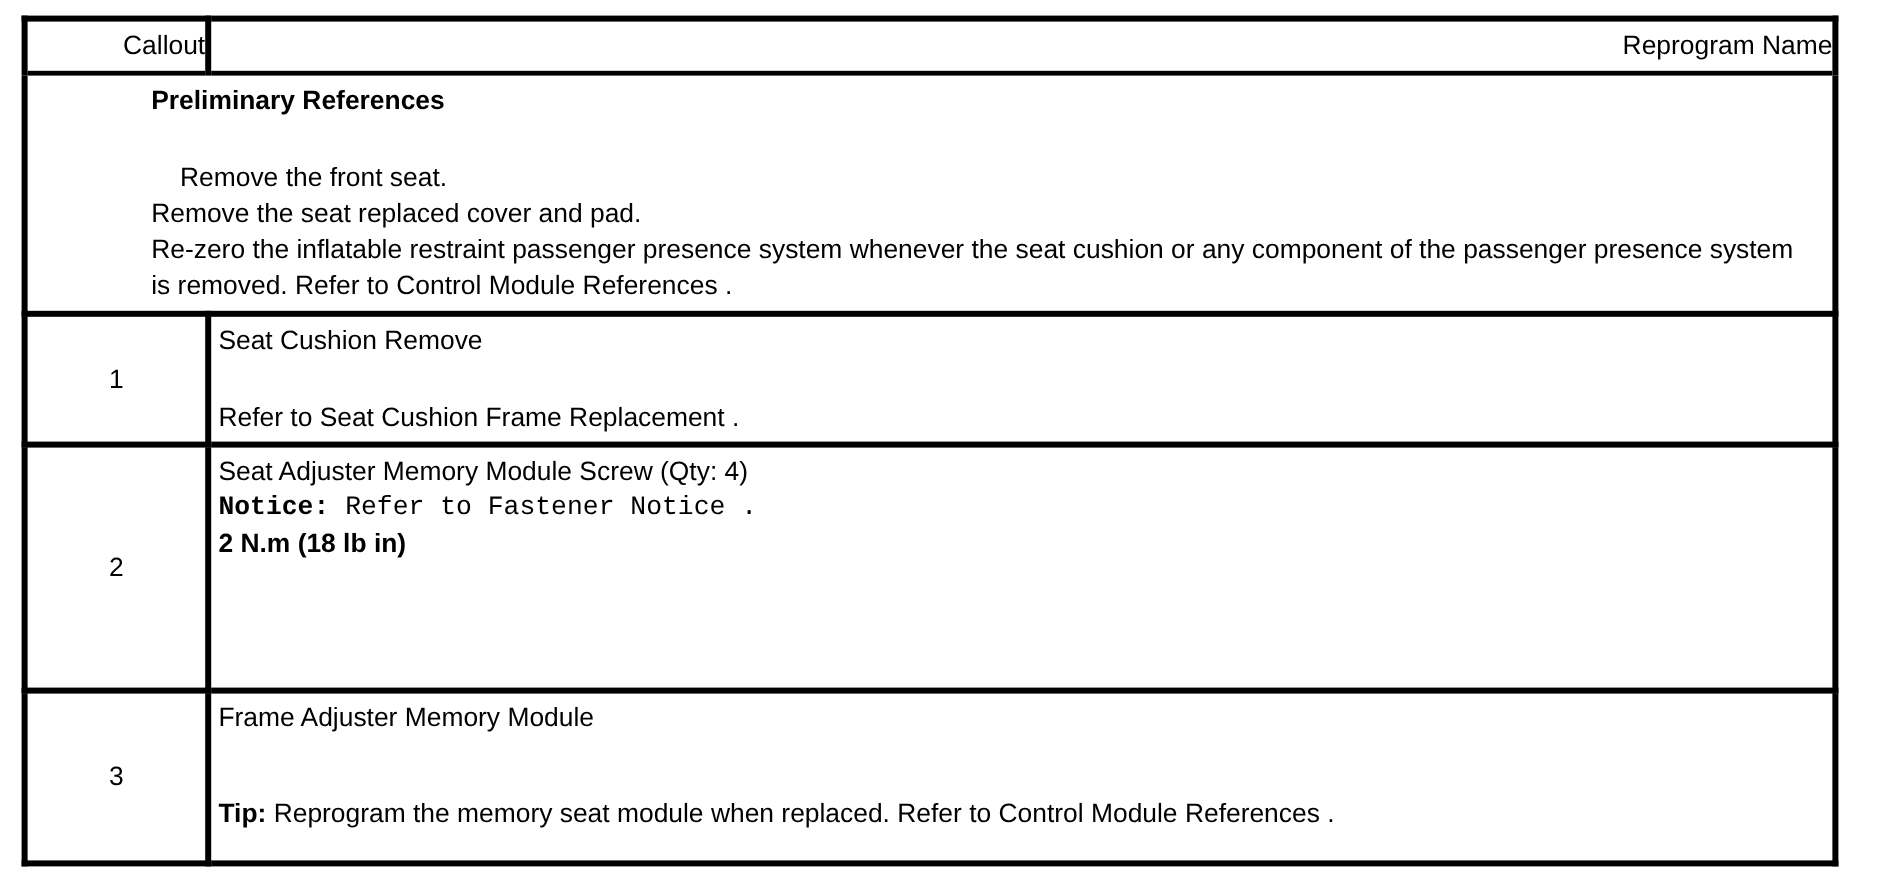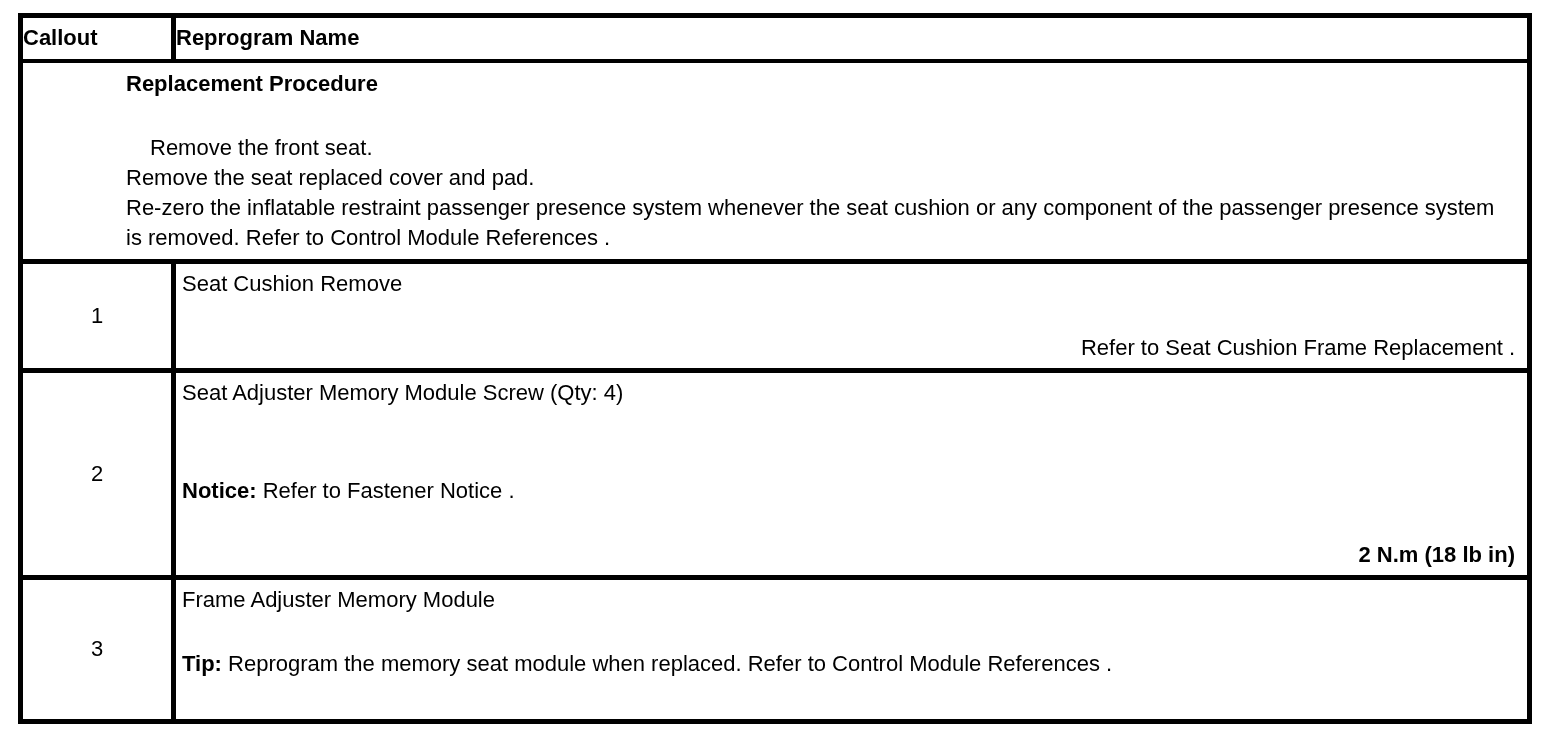--- a/index.html
+++ b/index.html
@@ -27,22 +27,22 @@
   th, td {
     border: 5px solid #000000;
     padding: 0;
     vertical-align: top;
     font-size: 22px;
   }
   tr.header-row { height: 45px; }
   tr.header-row th {
     border-bottom-width: 4px;
     vertical-align: middle;
-    text-align: left;
-    font-weight: bold;
+    text-align: right;
+    font-weight: normal;
   }
   tr.prelim-row { height: 194px; }
   td.prelim-cell {
     border-top-width: 4px;
     padding: 6px 12px 6px 103px;
   }
   td.callout-cell {
     text-align: center;
     vertical-align: middle;
   }
@@ -64,48 +64,48 @@
     <col class="callout-col">
     <col>
   </colgroup>
   <tbody id="table-body">
     <tr class="header-row">
       <th>Callout</th>
       <th>Reprogram Name</th>
     </tr>
     <tr class="prelim-row">
       <td class="prelim-cell" colspan="2">
-        <div class="line bold">Replacement Procedure</div>
+        <div class="line bold">Preliminary References</div>
         <div class="line gap1">Remove the front seat.</div>
         <div class="line">Remove the seat replaced cover and pad.</div>
         <div class="line">Re-zero the inflatable restraint passenger presence system whenever the seat cushion or any component of the passenger presence system is removed. Refer to Control Module References .</div>
       </td>
     </tr>
   <tr style="height: 109px;">
     <td class="callout-cell">
       <span>1</span>
     </td>
     <td class="component-cell">
           <div class="line">Seat Cushion Remove</div>
-          <div class="line" style="margin-top: 34px; text-align: right;">Refer to Seat Cushion Frame Replacement .</div>
+          <div class="line" style="margin-top: 34px;">Refer to Seat Cushion Frame Replacement .</div>
         </td>
   </tr>
       <tr style="height: 205px;">
     <td class="callout-cell">
       <span>2</span>
     </td>
     <td class="component-cell">
           <div class="line">Seat Adjuster Memory Module Screw (Qty: 4)</div>
-          <div class="line" style="margin-top: 68px;"><span class="bold">Notice:</span> Refer to Fastener Notice .</div>
-          <div class="line bold" style="margin-top: 34px; text-align: right;">2 N.m (18 lb in)</div>
+          <div class="line" style=" font-family: Liberation Mono, monospace;"><span class="bold">Notice:</span> Refer to Fastener Notice .</div>
+          <div class="line bold" style="">2 N.m (18 lb in)</div>
         </td>
   </tr>
       <tr style="height: 144px;">
     <td class="callout-cell">
       <span>3</span>
     </td>
     <td class="component-cell">
           <div class="line">Frame Adjuster Memory Module</div>
-          <div class="line" style="margin-top: 34px;"><span class="bold">Tip:</span> Reprogram the memory seat module when replaced. Refer to Control Module References .</div>
+          <div class="line" style="margin-top: 50px;"><span class="bold">Tip:</span> Reprogram the memory seat module when replaced. Refer to Control Module References .</div>
         </td>
   </tr>
     </tbody>
 </table>
 
 </body></html>

